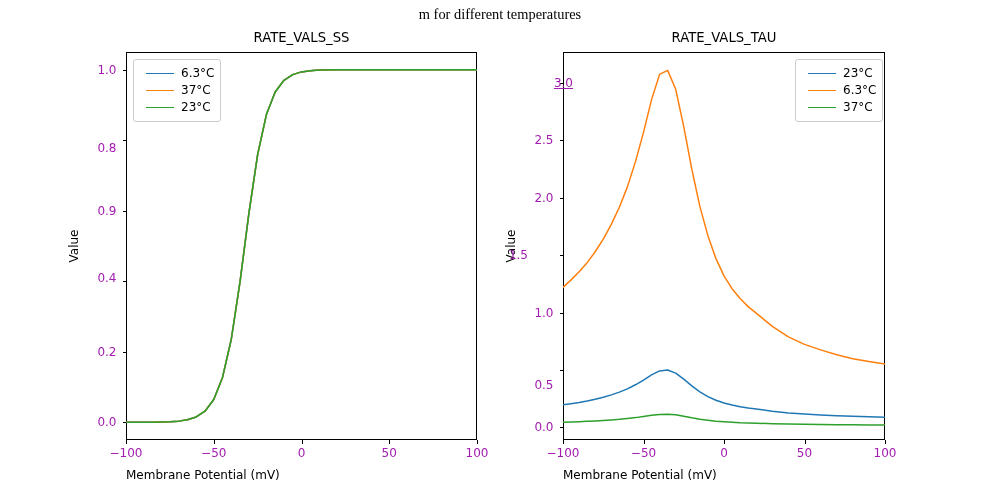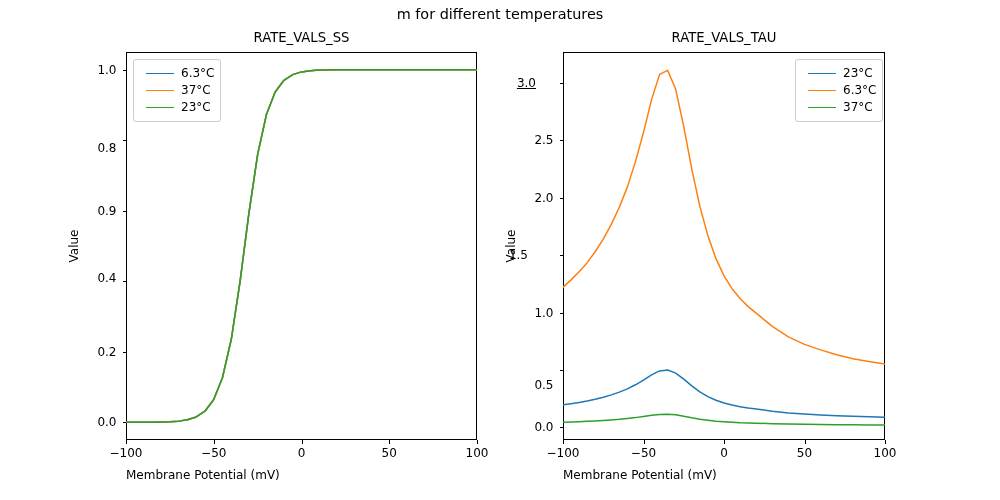--- a/index.html
+++ b/index.html
@@ -4,38 +4,38 @@
 <style>
   html,body{margin:0;padding:0;}
   body{
     width:1000px;height:500px;background:#ffffff;
     font-family:"DejaVu Sans", sans-serif;
     color:#000000;overflow:hidden;position:relative;
   }
   .figure{position:absolute;left:0;top:0;width:1000px;height:500px;}
   .suptitle{
     position:absolute;left:0;top:5px;width:1000px;text-align:center;
-    font-size:14.4px;line-height:18px;color:#000;
+    font-size:14.4px;line-height:18px;color:#000;font-family:Liberation Serif, serif;
   }
   .axtitle{position:absolute;font-size:13.2px;text-align:center;color:#000;}
   #ax1-title{left:126px;top:30px;width:351px;}
   #ax2-title{left:563px;top:30px;width:322px;}
   .axes{position:absolute;}
   .axes svg{display:block;}
   .xlabel{position:absolute;font-size:12px;text-align:left;color:#000;}
   #ax1-xlabel{left:126px;top:468px;width:351px;}
   #ax2-xlabel{left:563px;top:468px;width:322px;}
   .ylabel{
     position:absolute;font-size:12px;color:#000;
     transform-origin:center center;transform:rotate(-90deg);
     text-align:center;white-space:nowrap;
   }
   #ax1-ylabel{left:41px;top:239px;width:66px;height:14px;}
   #ax2-ylabel{left:478px;top:239px;width:66px;height:14px;}
-  .ticklabel{position:absolute;font-size:12px;color:#000000;white-space:nowrap;}
+  .ticklabel{position:absolute;font-size:12px;color:#a21caf;white-space:nowrap;}
   .ytick{text-align:right;}
   .xtick{text-align:center;}
   .legendbox{
     position:absolute;background:#ffffff;border:1px solid #cccccc;
     border-radius:3px;padding:5px 6px 5px 12px;
     box-shadow:0 0 0 0 rgba(0,0,0,0);
   }
   .legend-row{display:flex;align-items:center;height:17px;}
   .legend-line{width:28px;height:0;border-top:1.6px solid #000;margin-right:7px;}
   .legend-text{font-size:12px;color:#000;line-height:17px;white-space:nowrap;}
@@ -114,21 +114,21 @@
       <div class="ticklabel ytick" style="left: 473.5px; top: 378px; width: 80px;">0.5</div>
       <div style="position: absolute; left: 559.5px; top: 312.58px; width: 3.5px; height: 1px; background: rgb(0, 0, 0);"></div>
       <div class="ticklabel ytick" style="left: 473.5px; top: 305.58px; width: 80px;">1.0</div>
       <div style="position: absolute; left: 559.5px; top: 255.183px; width: 3.5px; height: 1px; background: rgb(0, 0, 0);"></div>
       <div class="ticklabel ytick" style="left: 448px; top: 248.183px; width: 80px;">1.5</div>
       <div style="position: absolute; left: 559.5px; top: 197.787px; width: 3.5px; height: 1px; background: rgb(0, 0, 0);"></div>
       <div class="ticklabel ytick" style="left: 473.5px; top: 190.787px; width: 80px;">2.0</div>
       <div style="position: absolute; left: 559.5px; top: 140.391px; width: 3.5px; height: 1px; background: rgb(0, 0, 0);"></div>
       <div class="ticklabel ytick" style="left: 473.5px; top: 133.391px; width: 80px;">2.5</div>
       <div style="position: absolute; left: 559.5px; top: 82.9941px; width: 3.5px; height: 1px; background: rgb(0, 0, 0);"></div>
-      <div class="ticklabel ytick" style="left: 456px; top: 75.9941px; width: 80px; text-decoration: underline;">3.0</div>
+      <div class="ticklabel ytick" style="left: 493px; top: 75.9941px; width: 80px; text-decoration: underline;">3.0</div>
     </div>
 
   <div class="legendbox" id="ax1-legend" style="left:133px;top:59px;">
       <div class="legend-row">
         <span class="legend-line" style="border-top-color: rgb(31, 119, 180);"></span>
         <span class="legend-text">6.3°C</span>
       </div>
       <div class="legend-row">
         <span class="legend-line" style="border-top-color: rgb(255, 127, 14);"></span>
         <span class="legend-text">37°C</span>

